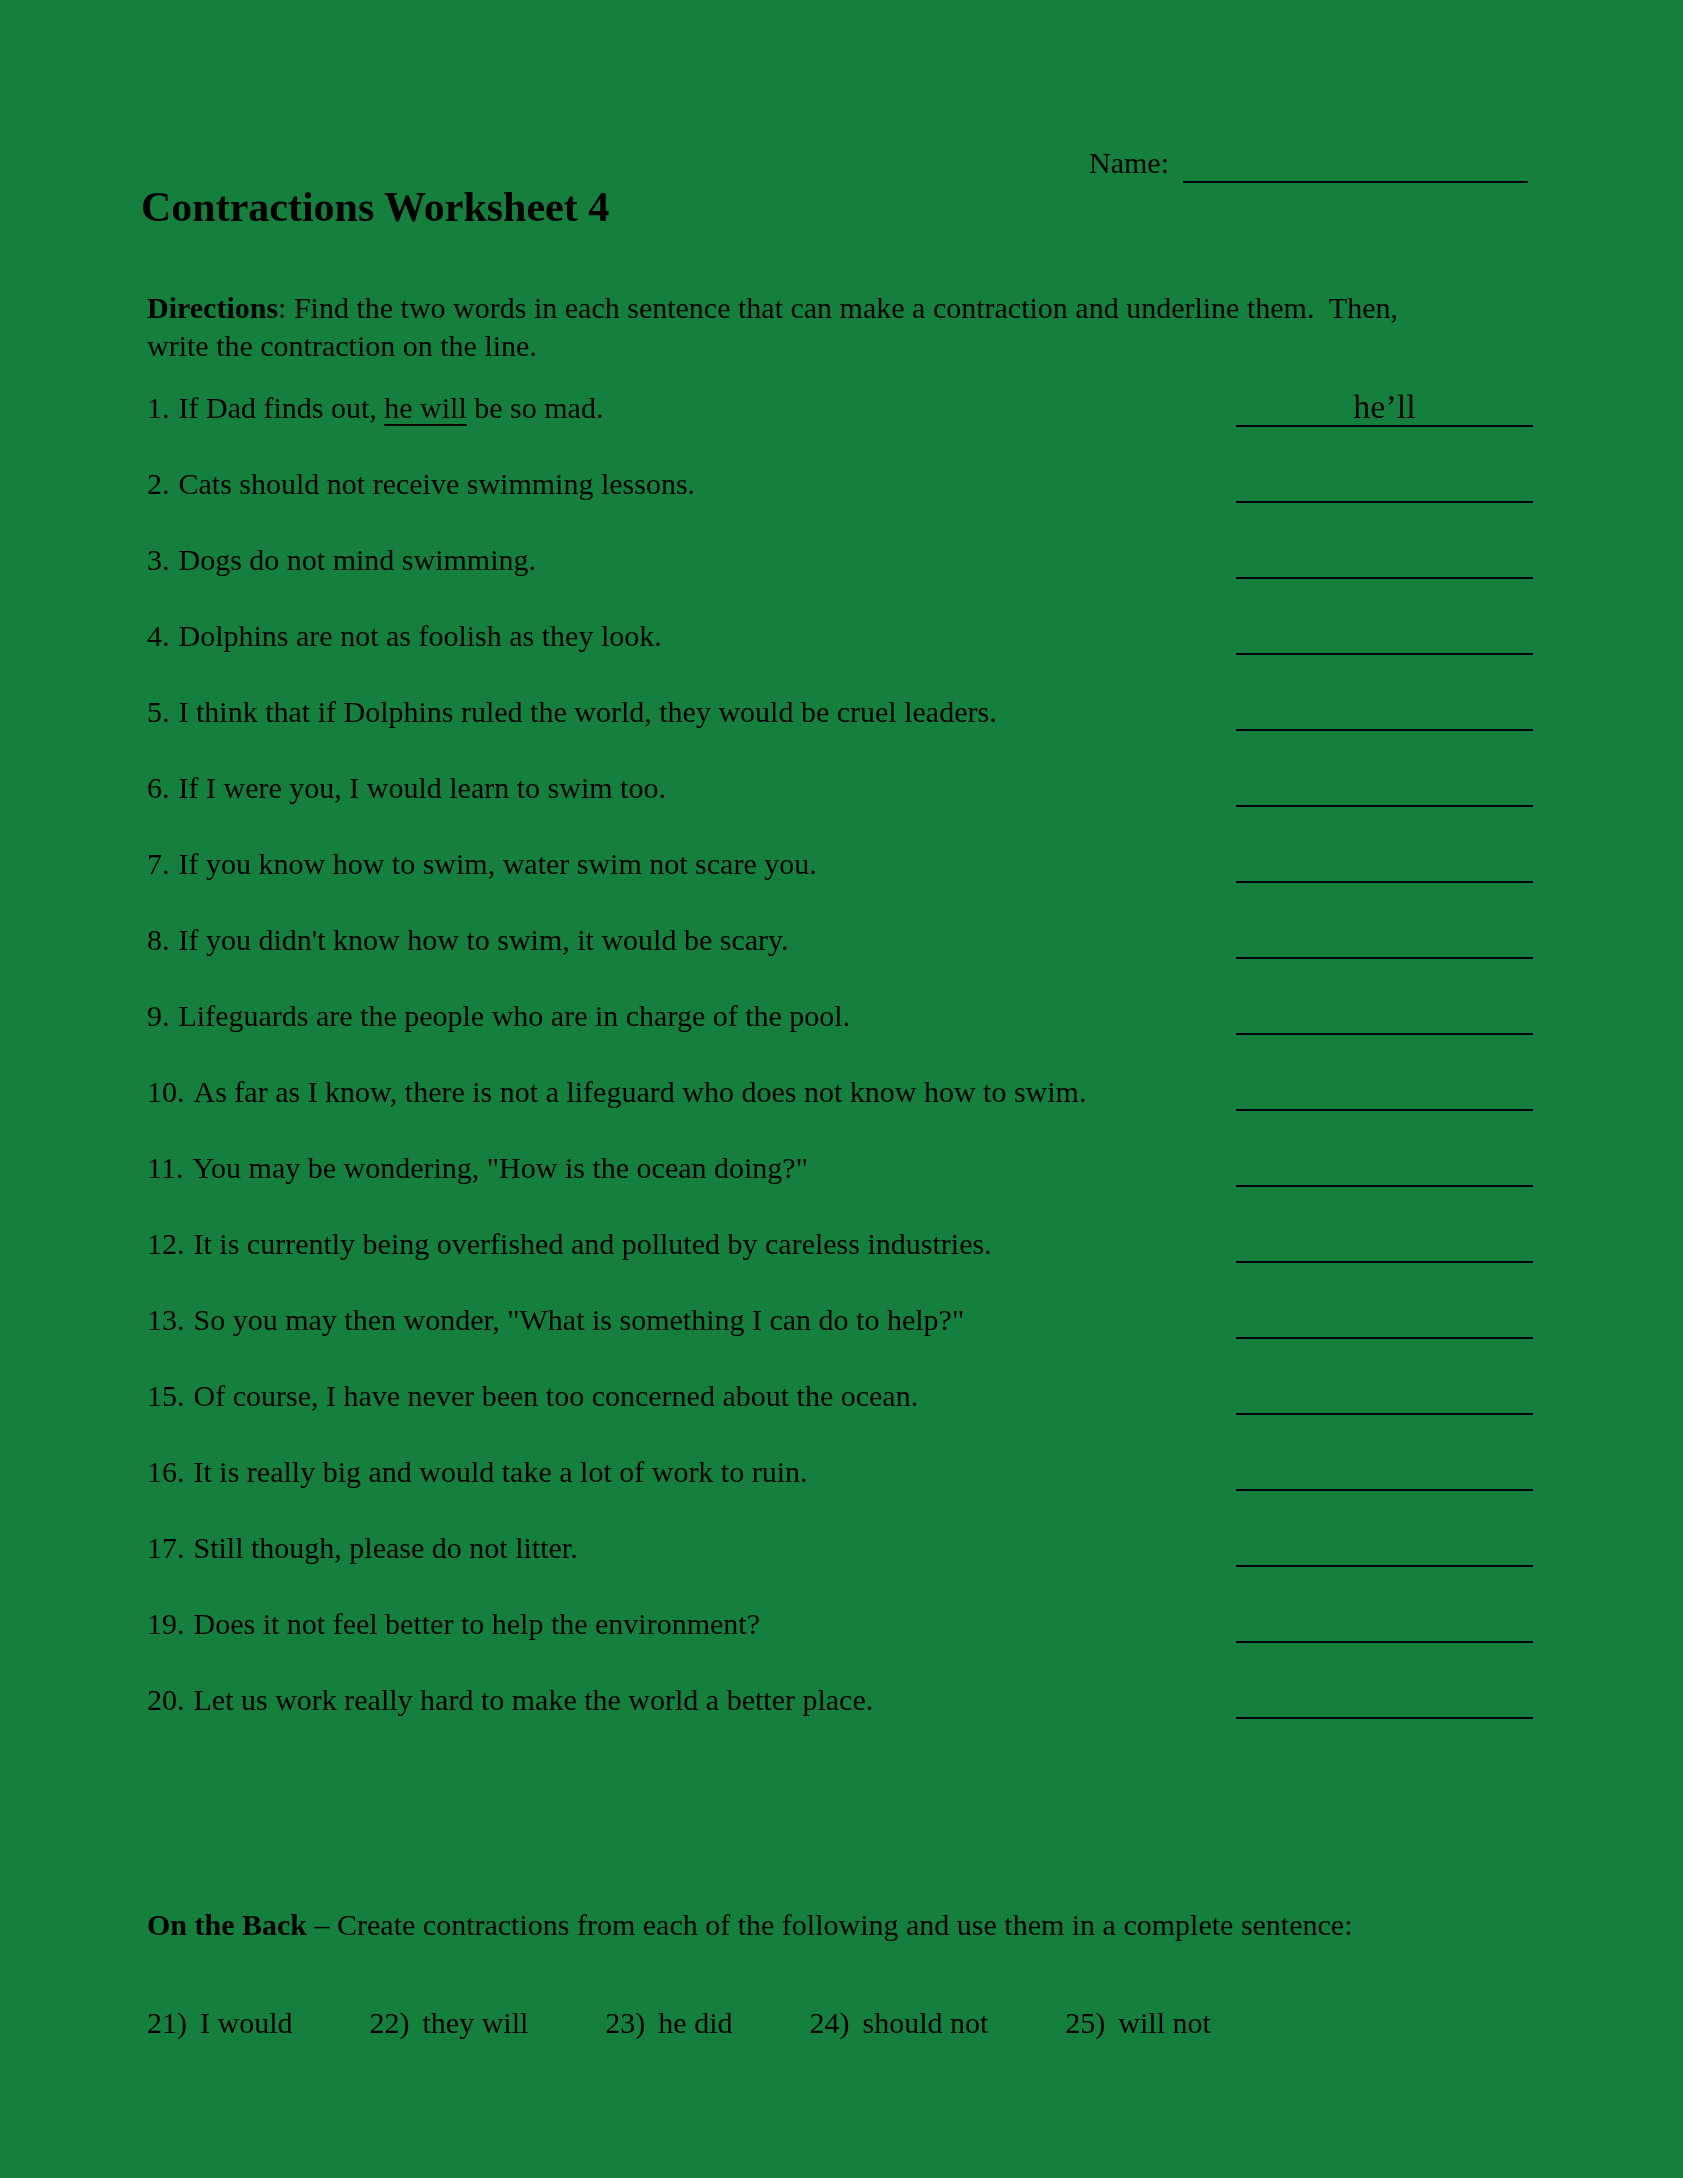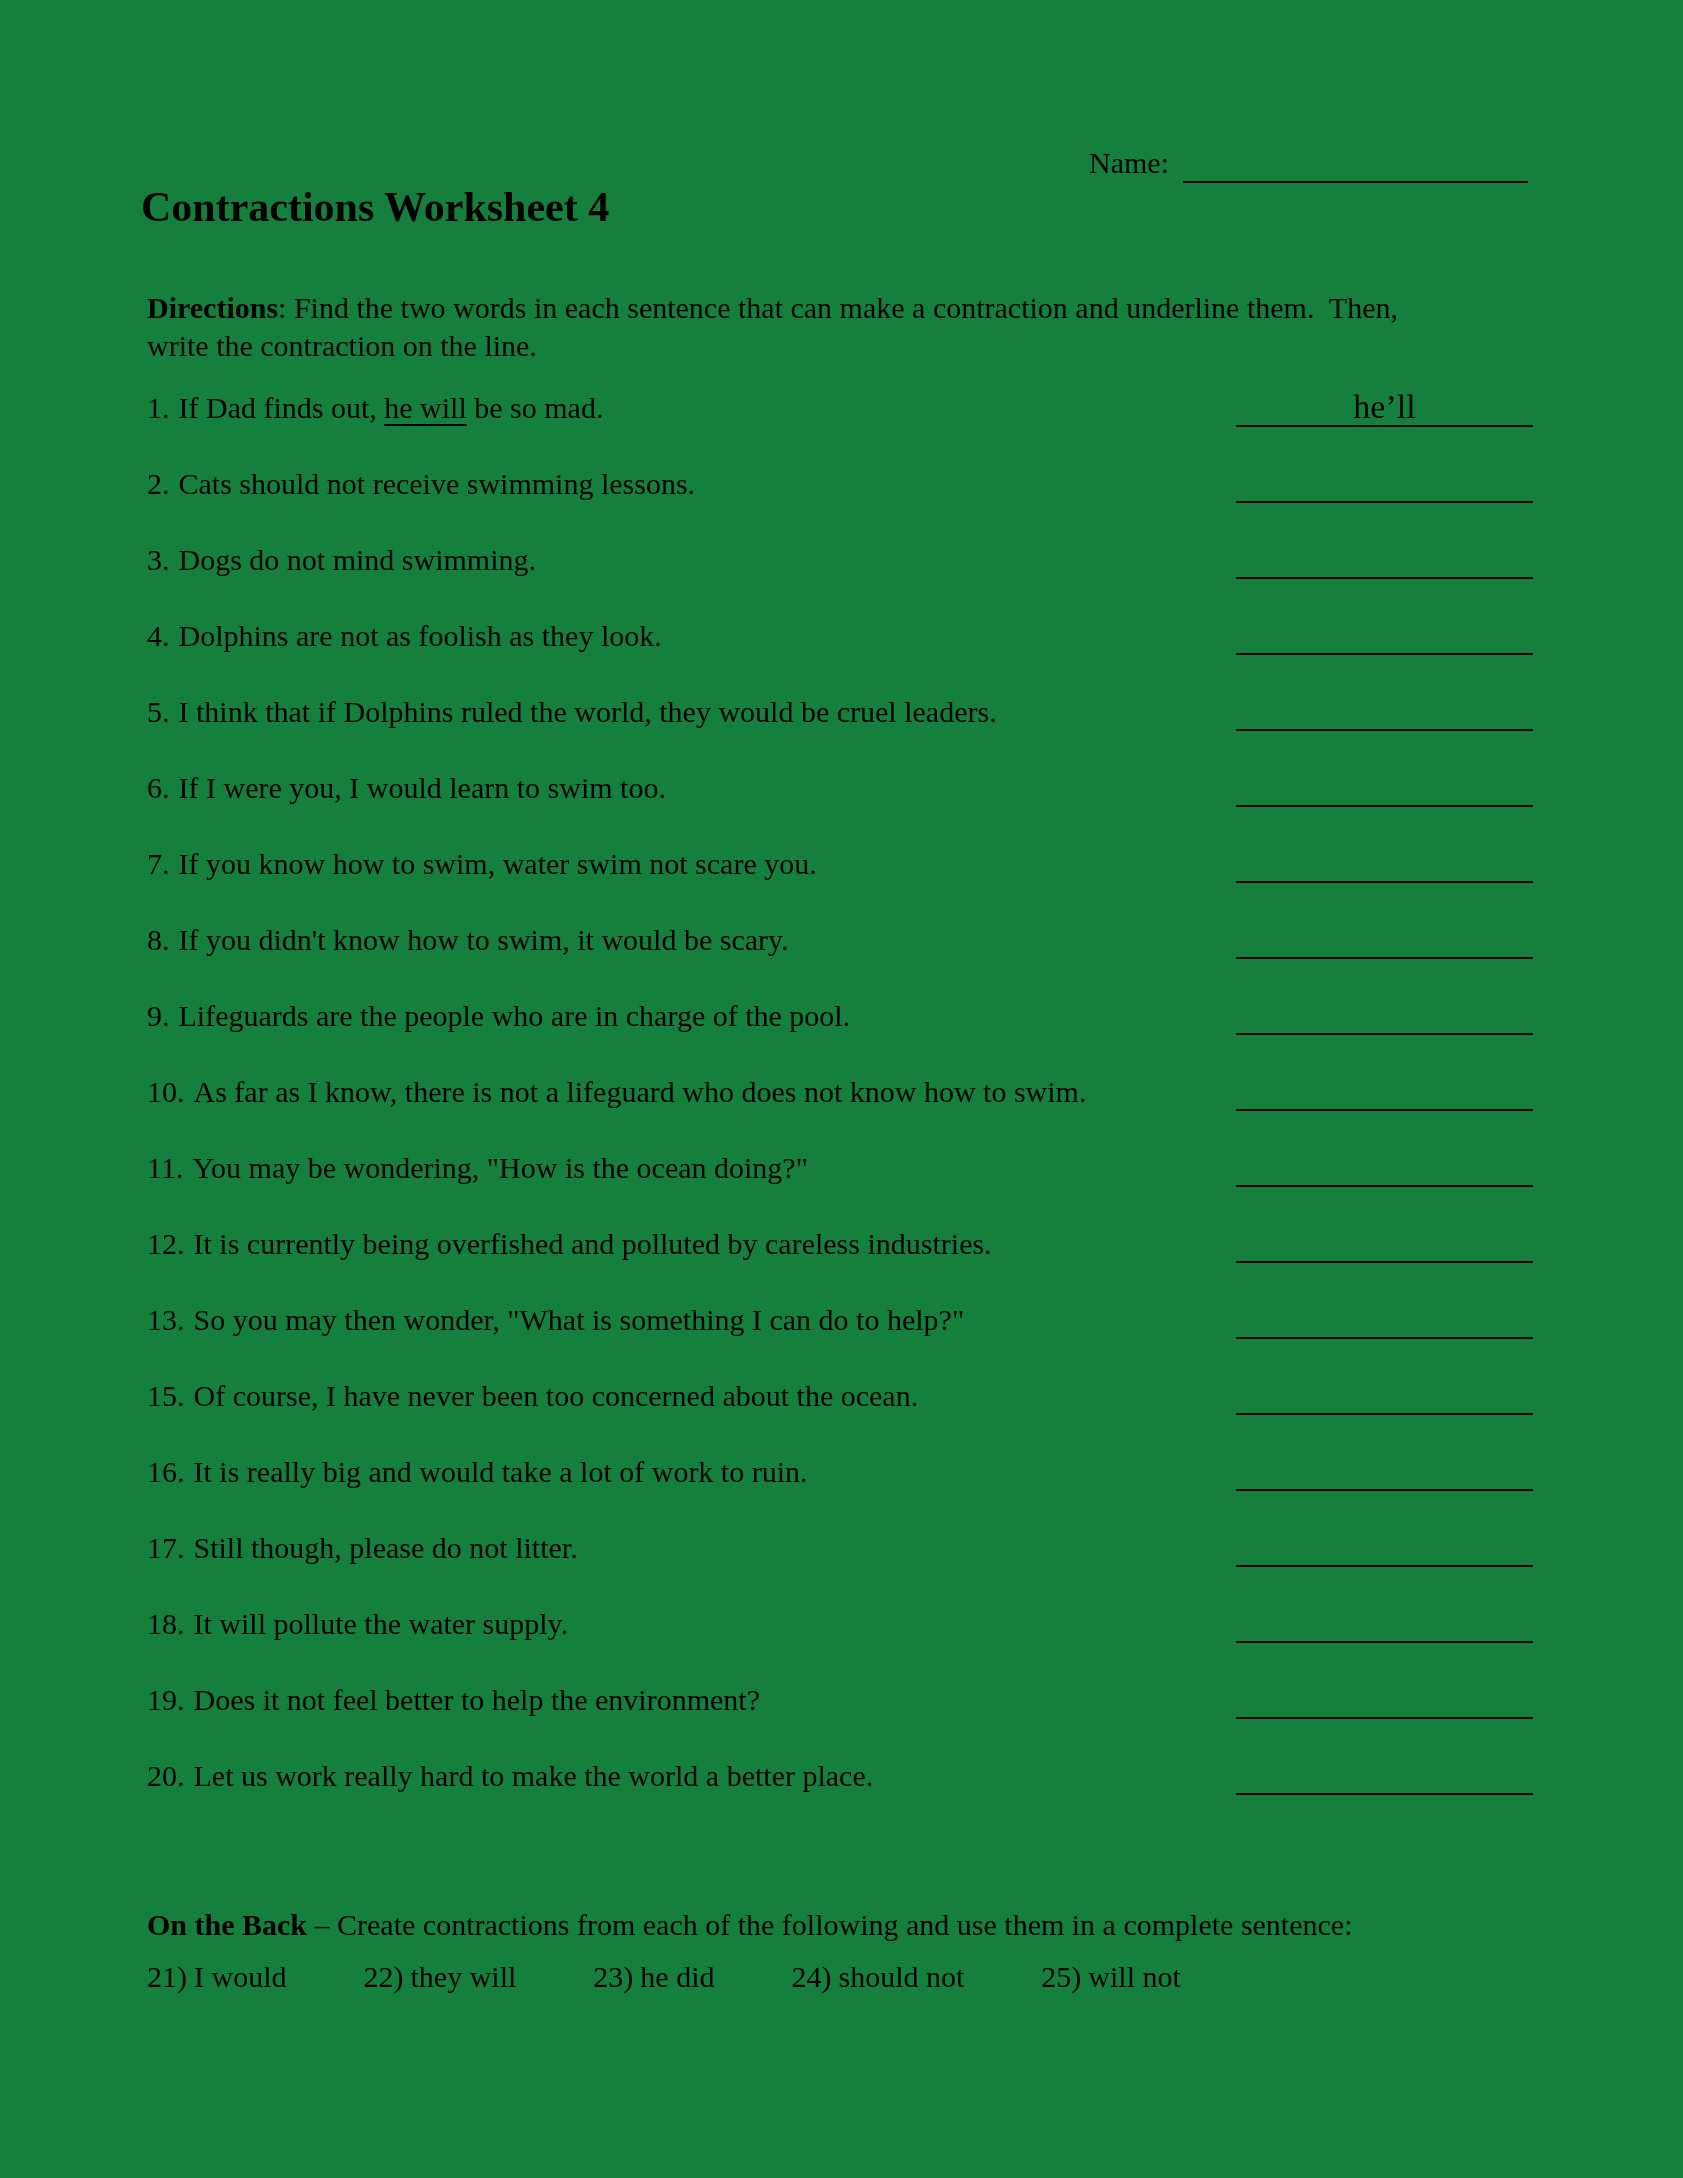--- a/index.html
+++ b/index.html
@@ -104,21 +104,21 @@
   }
   .back-row {
     position: absolute;
     left: 147px;
     top: 1958px;
     display: flex;
     gap: 77px;
     font-size: 30px;
     line-height: 38px;
   }
-  .back-item { display: flex; gap: 7px; }
+  .back-item { display: flex; gap: 13px; margin-top: 46px; }
 </style>
 </head>
 <body>
 
 <div class="page">
 
   <div class="name-row">
     <span>Name:</span>
     <span class="name-blank"></span>
   </div>
@@ -187,24 +187,20 @@
       </div>
       <div class="item">
         <p class="sentence"><span class="num">16.</span><span>It is really big and would take a lot of work to ruin.</span><span class="u"></span><span></span></p>
         <span class="blank"><span class="answer"></span></span>
       </div>
       <div class="item">
         <p class="sentence"><span class="num">17.</span><span>Still though, please do not litter.</span><span class="u"></span><span></span></p>
         <span class="blank"><span class="answer"></span></span>
       </div>
       <div class="item">
-        <p class="sentence"><span class="num">18.</span><span>It will pollute the water supply.</span><span class="u"></span><span></span></p>
-        <span class="blank"><span class="answer"></span></span>
-      </div>
-      <div class="item">
         <p class="sentence"><span class="num">19.</span><span>Does it not feel better to help the environment?</span><span class="u"></span><span></span></p>
         <span class="blank"><span class="answer"></span></span>
       </div>
       <div class="item">
         <p class="sentence"><span class="num">20.</span><span>Let us work really hard to make the world a better place.</span><span class="u"></span><span></span></p>
         <span class="blank"><span class="answer"></span></span>
       </div>
     </div>
 
   <p class="back-heading"><b>On the Back</b><span> – Create contractions from each of the following and use them in a complete sentence:</span></p>

